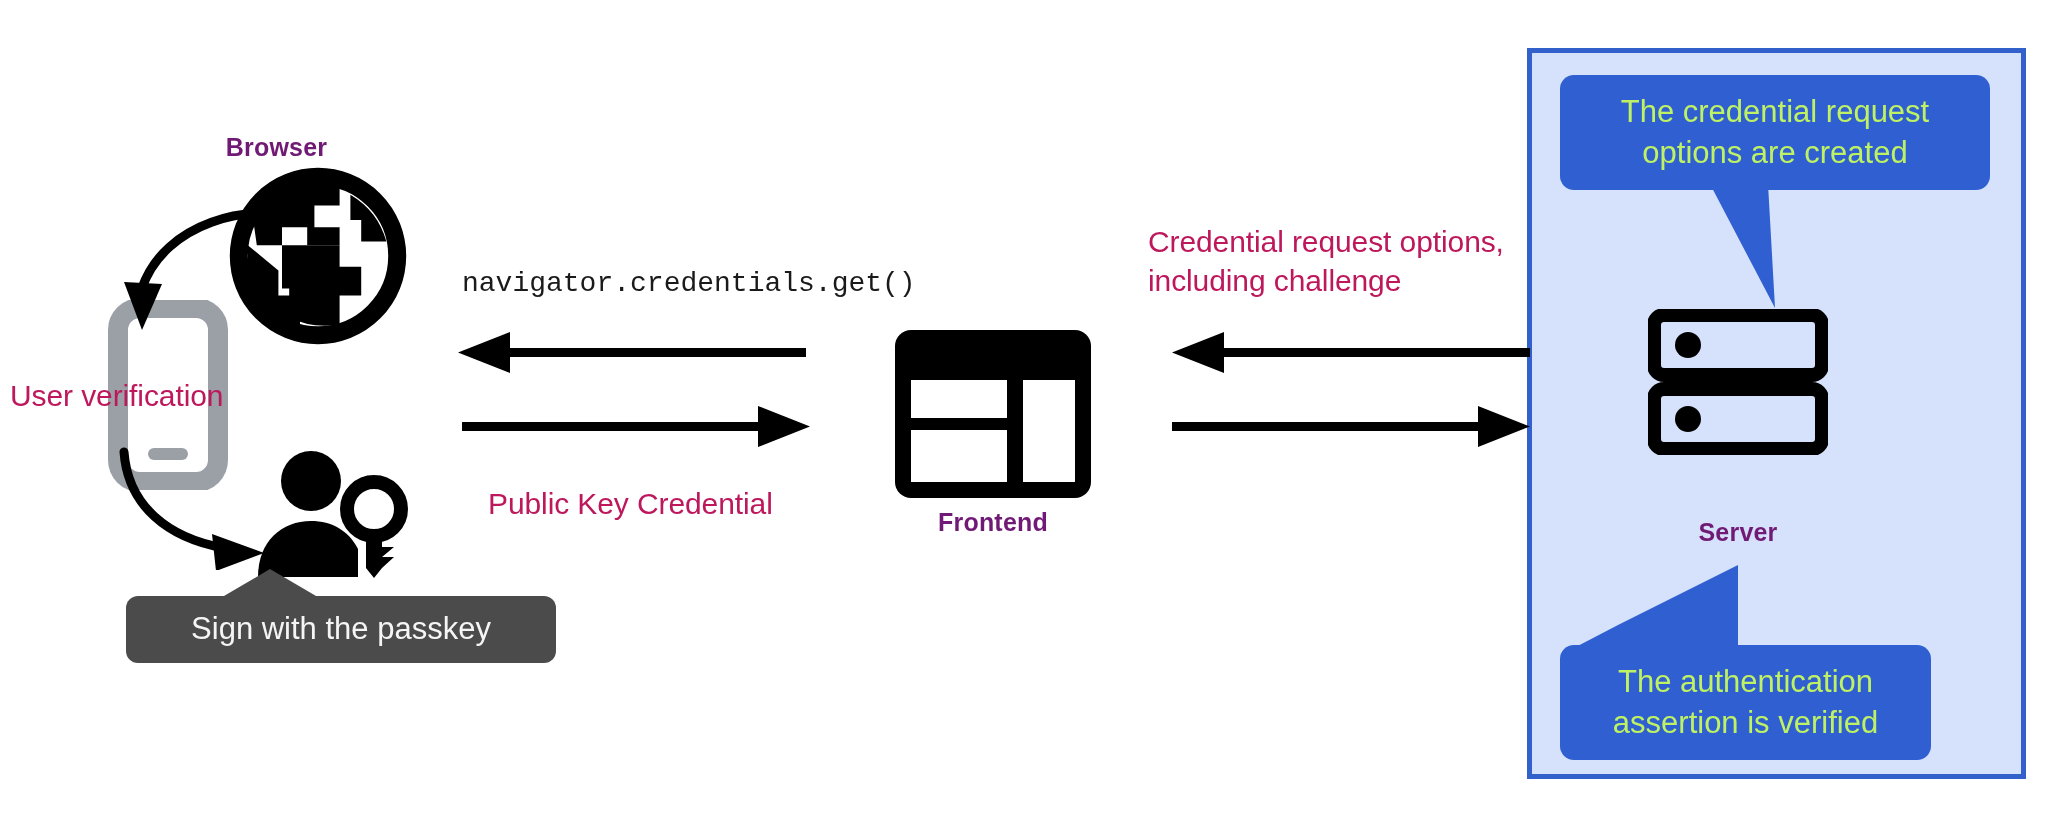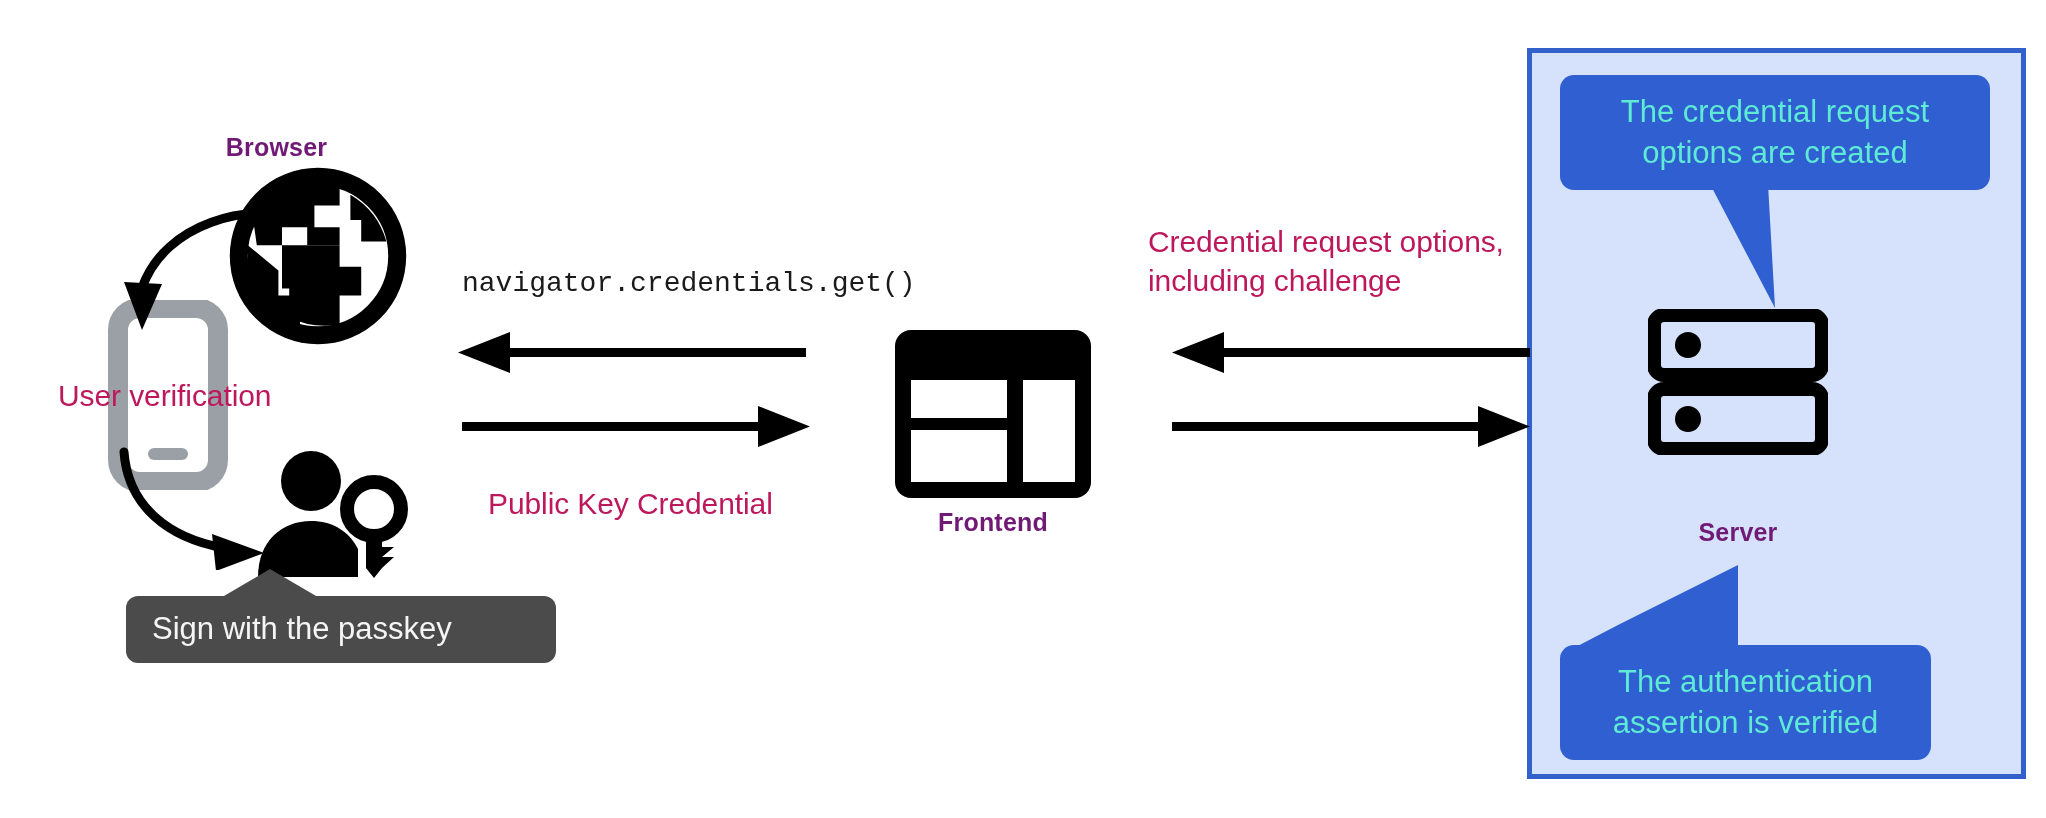--- a/index.html
+++ b/index.html
@@ -52,35 +52,35 @@
     height: 731px;
     background: #d6e2fb;
     border: 5px solid #3361cc;
     box-sizing: border-box;
   }
 
   
   .callout {
     background: #2f5fd0;
     border-radius: 14px;
-    color: #5eead4;
+    color: #bef264;
     font-size: 31px;
     line-height: 1.30;
     text-align: center;
     padding: 16px 22px;
     box-sizing: border-box;
     white-space: pre-line;
   }
   .tooltip-dark {
     background: #4b4b4b;
     border-radius: 12px;
     color: #f5f5f5;
     font-size: 31px;
     line-height: 1.25;
-    text-align: left;
+    text-align: center;
     padding: 14px 26px;
     box-sizing: border-box;
     white-space: pre-line;
   }
 
   
   .icon-svg { display: block; }
 </style>
 </head>
 <body>
@@ -120,21 +120,21 @@
     </svg>
   </div>
 
   <div class="abs" style="left:112px; top:440px;">
     <svg class="icon-svg" width="210" height="130" viewBox="0 0 210 130" aria-hidden="true">
       <path d="M12 12 C16 66 56 98 112 108" fill="none" stroke="#000000" stroke-width="9" stroke-linecap="round"></path>
       <path d="M152 113 L100 94 L104 131 Z" fill="#000000"></path>
     </svg>
   </div>
 
-  <div class="abs" style="left:10px; top:376px;margin-left:48px;">
+  <div class="abs" style="left:10px; top:376px;">
     <span class="label">User verification</span>
   </div>
 
   <div class="abs" style="left:248px; top:445px;">
     <svg class="icon-svg" width="160" height="140" viewBox="0 0 160 140" aria-hidden="true">
 
       <circle cx="63" cy="36" r="30" fill="#000000"></circle>
 
       <path d="M10 132 C10 96 34 76 63 76 C84 76 101 86 110 104 L110 132 Z" fill="#000000"></path>
 

